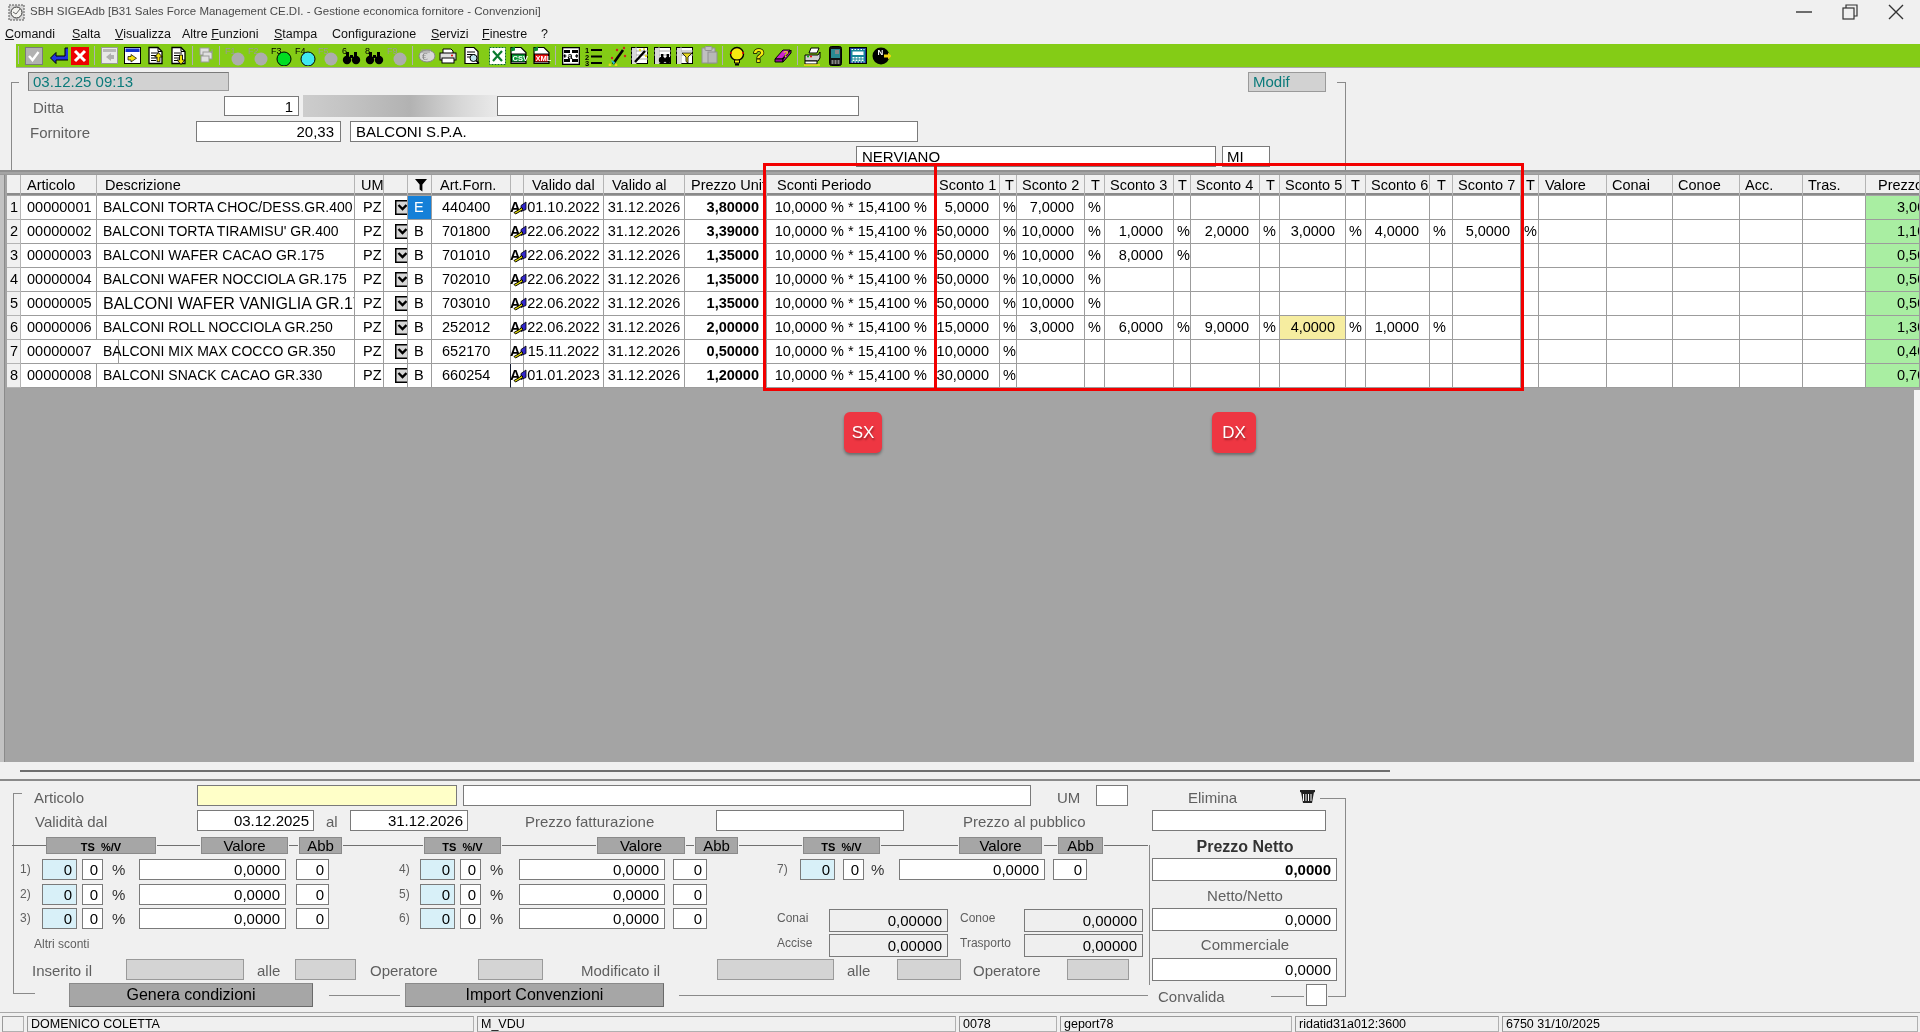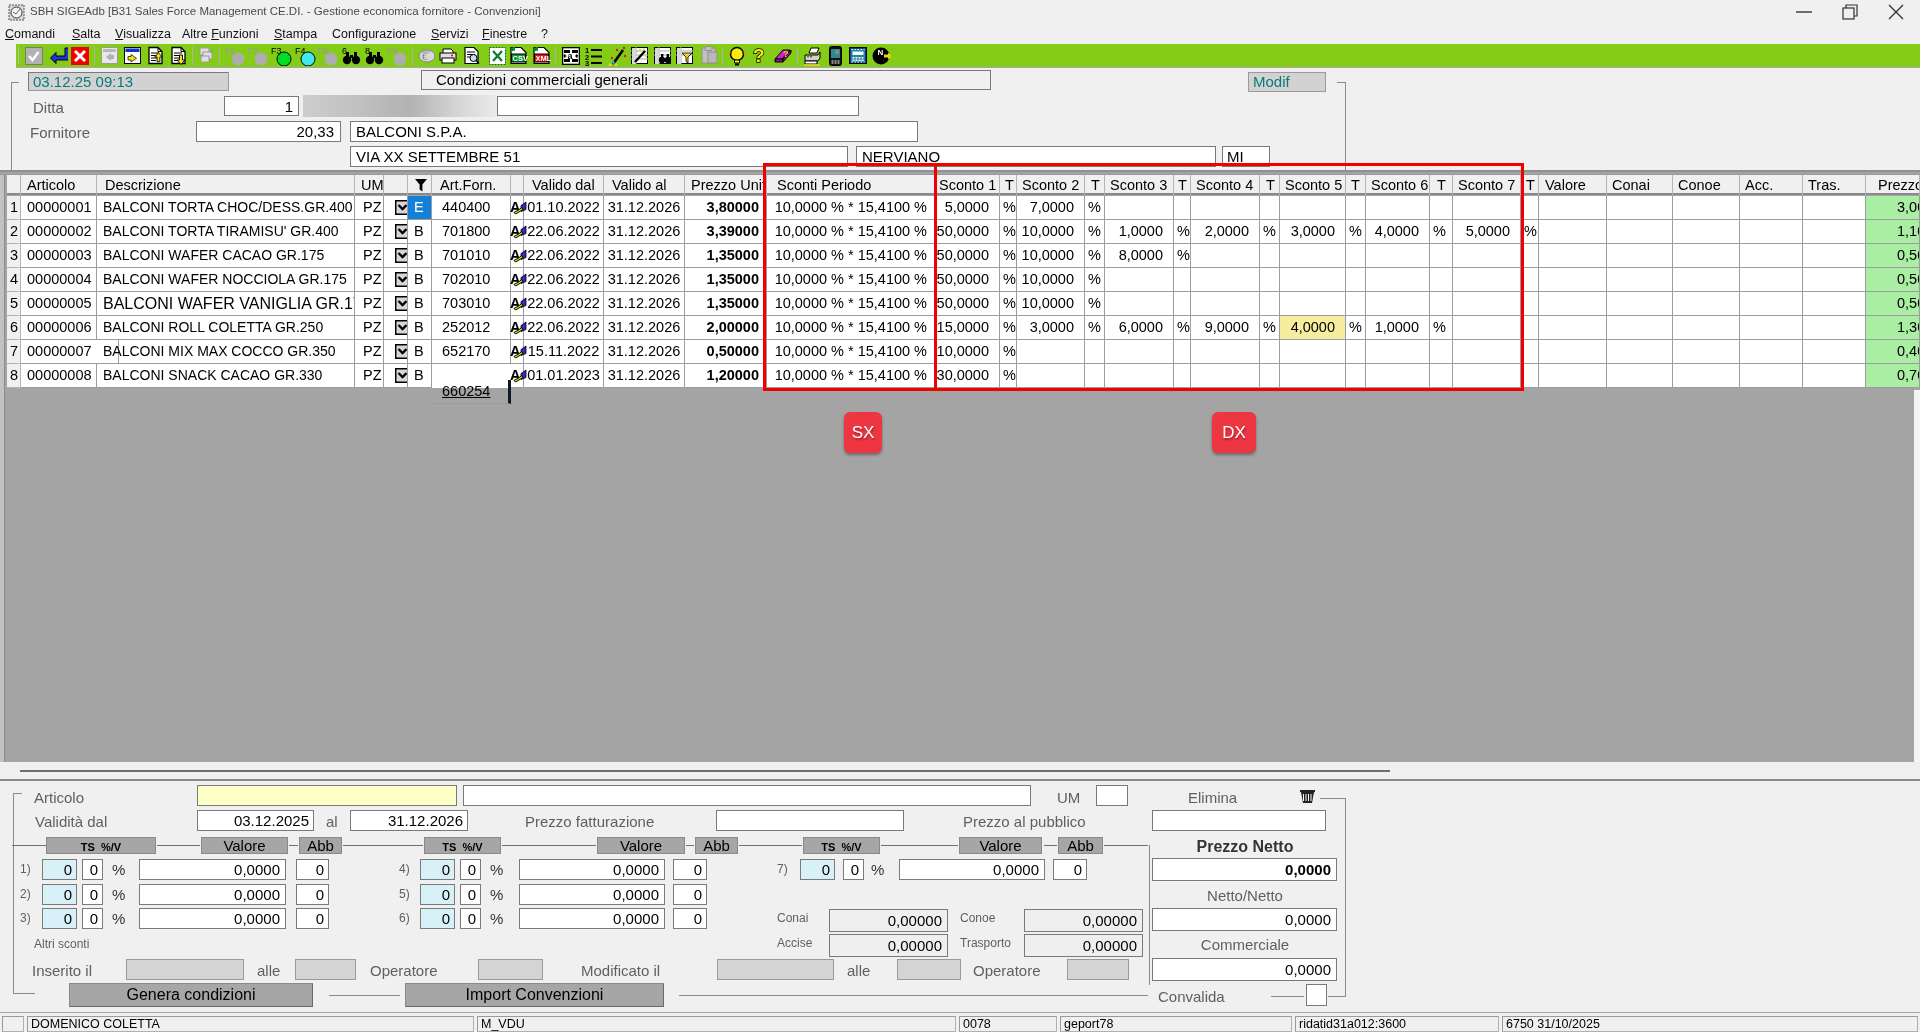--- a/index.html
+++ b/index.html
@@ -315,34 +315,32 @@
 
 <div id="headerform" class="abs" style="left:0;top:68px;width:1920px;height:102px;background:#f0f0f0;">
 
   <div class="gline" style="left:11px;top:14px;width:8px;height:1px"></div>
   <div class="gline" style="left:11px;top:14px;width:1px;height:88px"></div>
   <div class="gline" style="left:1337px;top:14px;width:9px;height:1px"></div>
   <div class="gline" style="left:1345px;top:14px;width:1px;height:88px"></div>
 
   <div class="abs" style="left:28px;top:4px;width:201px;height:19px;background:#d2d2d2;border:1px solid #9a9a9a;border-top-color:#7a7a7a;border-left-color:#7a7a7a;color:#0a7a7a;font-size:15px;line-height:17px;padding-left:4px;">03.12.25 09:13</div>
 
-  <div class="abs" style="left:421px;top:2px;width:570px;height:20px;background:#f0f0f0;border:1px solid #7a7a7a;font-size:15px;line-height:18px;padding-left:14px;color:#000;">Condizioni commerciali generali</div>
 
   <div class="abs" style="left:1248px;top:4px;width:78px;height:20px;background:#d2d2d2;border:1px solid #9a9a9a;color:#0a7a7a;font-size:15px;line-height:18px;padding-left:4px;">Modif</div>
 
   <div class="lbl" style="left:33px;top:31px;">Ditta</div>
   <div class="box r" style="left:224px;top:28px;width:75px;height:20px;padding-right:5px;">1</div>
   <div class="abs" style="left:303px;top:27px;width:194px;height:22px;background:linear-gradient(90deg,#cdcdcd 0%,#c2c2c2 25%,#b2b2b2 55%,#d8d8d8 82%,#eaeaea 100%);"></div>
   <div class="box" style="left:497px;top:28px;width:362px;height:20px;"></div>
 
   <div class="lbl" style="left:30px;top:56px;">Fornitore</div>
   <div class="box r" style="left:196px;top:53px;width:145px;height:21px;padding-right:6px;">20,33</div>
   <div class="box" style="left:350px;top:53px;width:568px;height:21px;padding-left:5px;">BALCONI S.P.A.</div>
 
-  <div class="box" style="left:350px;top:78px;width:498px;height:21px;padding-left:5px;">VIA XX SETTEMBRE 51</div>
   <div class="box" style="left:856px;top:78px;width:360px;height:21px;padding-left:5px;">NERVIANO</div>
   <div class="box" style="left:1222px;top:78px;width:48px;height:21px;padding-left:4px;">MI</div>
 </div>
 
 <div class="abs" style="left:0;top:170px;width:1920px;height:2px;background:#909090;"></div>
 
 <div id="table" class="abs" style="left:0;top:172px;width:1920px;height:590px;background:#a4a4a4;">
   <div class="abs" style="left:0;top:2px;width:5px;height:588px;background:#c2c2c2;border-right:1px solid #8a8a8a;"></div>
   <div class="abs" style="left:7px;top:3px;width:1913px;height:20px;background:#f0f0f0;border-bottom:2px solid #8a8a8a;"></div>
   <div class="abs" style="left:7px;top:24px;width:1913px;height:192px;background:#fff;"></div>
@@ -572,21 +570,21 @@
   <div class="cell" style="left:1453px;top:120px;width:68px;height:24px;border-right:1px solid #9c9c9c;border-bottom:1px solid #9c9c9c;padding-left:6px;"></div>
   <div class="cell" style="left:1521px;top:120px;width:18px;height:24px;border-right:1px solid #9c9c9c;border-bottom:1px solid #9c9c9c;padding-left:6px;"></div>
   <div class="cell" style="left:1539px;top:120px;width:68px;height:24px;border-right:1px solid #9c9c9c;border-bottom:1px solid #9c9c9c;padding-left:6px;"></div>
   <div class="cell" style="left:1607px;top:120px;width:66px;height:24px;border-right:1px solid #9c9c9c;border-bottom:1px solid #9c9c9c;padding-left:6px;"></div>
   <div class="cell" style="left:1673px;top:120px;width:67px;height:24px;border-right:1px solid #9c9c9c;border-bottom:1px solid #9c9c9c;padding-left:6px;"></div>
   <div class="cell" style="left:1740px;top:120px;width:63px;height:24px;border-right:1px solid #9c9c9c;border-bottom:1px solid #9c9c9c;padding-left:6px;"></div>
   <div class="cell" style="left:1803px;top:120px;width:63px;height:24px;border-right:1px solid #9c9c9c;border-bottom:1px solid #9c9c9c;padding-left:6px;"></div>
   <div class="cell" style="left:1866px;top:120px;width:54px;height:24px;border-right:1px solid #9c9c9c;border-bottom:1px solid #9c9c9c;padding-left:31px;background:#a9eea2;">0,50</div>
   <div class="cell" style="left:7px;top:144px;width:14px;height:24px;background:#f0f0f0;border-right:1px solid #b4b4b4;border-bottom:1px solid #b4b4b4;text-align:right;padding-right:2px;">6</div>
   <div class="cell" style="left:21px;top:144px;width:76px;height:24px;border-right:1px solid #9c9c9c;border-bottom:1px solid #9c9c9c;padding-left:6px;">00000006</div>
-  <div class="cell" style="left:97px;top:144px;width:258px;height:24px;border-right:1px solid #9c9c9c;border-bottom:1px solid #9c9c9c;padding-left:6px;font-size:14px;">BALCONI ROLL COLETTA GR.250</div>
+  <div class="cell" style="left:97px;top:144px;width:258px;height:24px;border-right:1px solid #9c9c9c;border-bottom:1px solid #9c9c9c;padding-left:6px;font-size:14px;">BALCONI ROLL NOCCIOLA GR.250</div>
   <div class="cell" style="left:355px;top:144px;width:29px;height:24px;border-right:1px solid #9c9c9c;border-bottom:1px solid #9c9c9c;padding-left:8px;">PZ</div>
   <div class="cell" style="left:384px;top:144px;width:24px;height:24px;border-right:1px solid #9c9c9c;border-bottom:1px solid #9c9c9c;padding-left:6px;"><svg width="15" height="15" style="margin:4px 0 0 5px">
         <rect x="0.5" y="0.5" width="14" height="14" fill="#d6d6d6" stroke="#000" stroke-width="2"></rect>
         <path d="M3.5 5 l4 4 4 -4" stroke="#000" stroke-width="2.4" fill="none"></path>
       </svg></div>
   <div class="cell" style="left:408px;top:144px;width:24px;height:24px;border-right:1px solid #9c9c9c;border-bottom:1px solid #9c9c9c;padding-left:6px;">B</div>
   <div class="cell" style="left:432px;top:144px;width:79px;height:24px;border-right:1px solid #9c9c9c;border-bottom:1px solid #9c9c9c;padding-left:10px;">252012</div>
   <div class="cell" style="left:511px;top:144px;width:13px;height:24px;border-right:1px solid #9c9c9c;border-bottom:1px solid #9c9c9c;padding-left:6px;overflow:visible;"><svg width="19" height="18" style="margin:2px 0 0 -7px">
         <text x="0" y="13.5" font-size="14.5" font-weight="bold" font-family="Liberation Sans" fill="#000">A</text>
         <polygon points="11,7.5 16,4 16,11.5 11,13.5" fill="#3328cc" stroke="#000" stroke-width="0.8"></polygon>
@@ -657,21 +655,21 @@
   <div class="cell" style="left:1866px;top:168px;width:54px;height:24px;border-right:1px solid #9c9c9c;border-bottom:1px solid #9c9c9c;padding-left:31px;background:#a9eea2;">0,40</div>
   <div class="cell" style="left:7px;top:192px;width:14px;height:24px;background:#f0f0f0;border-right:1px solid #b4b4b4;border-bottom:1px solid #b4b4b4;text-align:right;padding-right:2px;">8</div>
   <div class="cell" style="left:21px;top:192px;width:76px;height:24px;border-right:1px solid #9c9c9c;border-bottom:1px solid #9c9c9c;padding-left:6px;">00000008</div>
   <div class="cell" style="left:97px;top:192px;width:258px;height:24px;border-right:1px solid #9c9c9c;border-bottom:1px solid #9c9c9c;padding-left:6px;font-size:14px;">BALCONI SNACK CACAO GR.330</div>
   <div class="cell" style="left:355px;top:192px;width:29px;height:24px;border-right:1px solid #9c9c9c;border-bottom:1px solid #9c9c9c;padding-left:8px;">PZ</div>
   <div class="cell" style="left:384px;top:192px;width:24px;height:24px;border-right:1px solid #9c9c9c;border-bottom:1px solid #9c9c9c;padding-left:6px;"><svg width="15" height="15" style="margin:4px 0 0 5px">
         <rect x="0.5" y="0.5" width="14" height="14" fill="#d6d6d6" stroke="#000" stroke-width="2"></rect>
         <path d="M3.5 5 l4 4 4 -4" stroke="#000" stroke-width="2.4" fill="none"></path>
       </svg></div>
   <div class="cell" style="left:408px;top:192px;width:24px;height:24px;border-right:1px solid #9c9c9c;border-bottom:1px solid #9c9c9c;padding-left:6px;">B</div>
-  <div class="cell" style="left:432px;top:208px;width:79px;height:24px;border-right:3px solid #0f172a;border-bottom:1px solid #9c9c9c;padding-left:10px;text-decoration:underline;">660254</div>
+  <div class="cell" style="left:432px;top:192px;width:79px;height:24px;border-right:1px solid #0f172a;border-bottom:1px solid #9c9c9c;padding-left:10px;">660254</div>
   <div class="cell" style="left:511px;top:192px;width:13px;height:24px;border-right:1px solid #9c9c9c;border-bottom:1px solid #9c9c9c;padding-left:6px;overflow:visible;"><svg width="19" height="18" style="margin:2px 0 0 -7px">
         <text x="0" y="13.5" font-size="14.5" font-weight="bold" font-family="Liberation Sans" fill="#000">A</text>
         <polygon points="11,7.5 16,4 16,11.5 11,13.5" fill="#3328cc" stroke="#000" stroke-width="0.8"></polygon>
         <path d="M4 14.5 Q8 12.5 12 9.5 L13 11.5 Q9 14 5.5 16 z" fill="#e8e000" stroke="#000" stroke-width="1"></path>
       </svg></div>
   <div class="cell" style="left:524px;top:192px;width:80px;height:24px;border-right:1px solid #9c9c9c;border-bottom:1px solid #9c9c9c;text-align:center;">01.01.2023</div>
   <div class="cell" style="left:604px;top:192px;width:81px;height:24px;border-right:1px solid #9c9c9c;border-bottom:1px solid #9c9c9c;text-align:center;">31.12.2026</div>
   <div class="cell" style="left:685px;top:192px;width:82px;height:24px;border-right:1px solid #9c9c9c;border-bottom:1px solid #9c9c9c;text-align:right;padding-right:7px;font-weight:bold;">1,20000</div>
   <div class="cell" style="left:767px;top:192px;width:169px;height:24px;border-right:1px solid #9c9c9c;border-bottom:1px solid #9c9c9c;text-align:right;padding-right:8px;">10,0000 % * 15,4100 %</div>
   <div class="cell" style="left:936px;top:192px;width:64px;height:24px;border-right:1px solid #9c9c9c;border-bottom:1px solid #9c9c9c;text-align:right;padding-right:10px;">30,0000</div>

